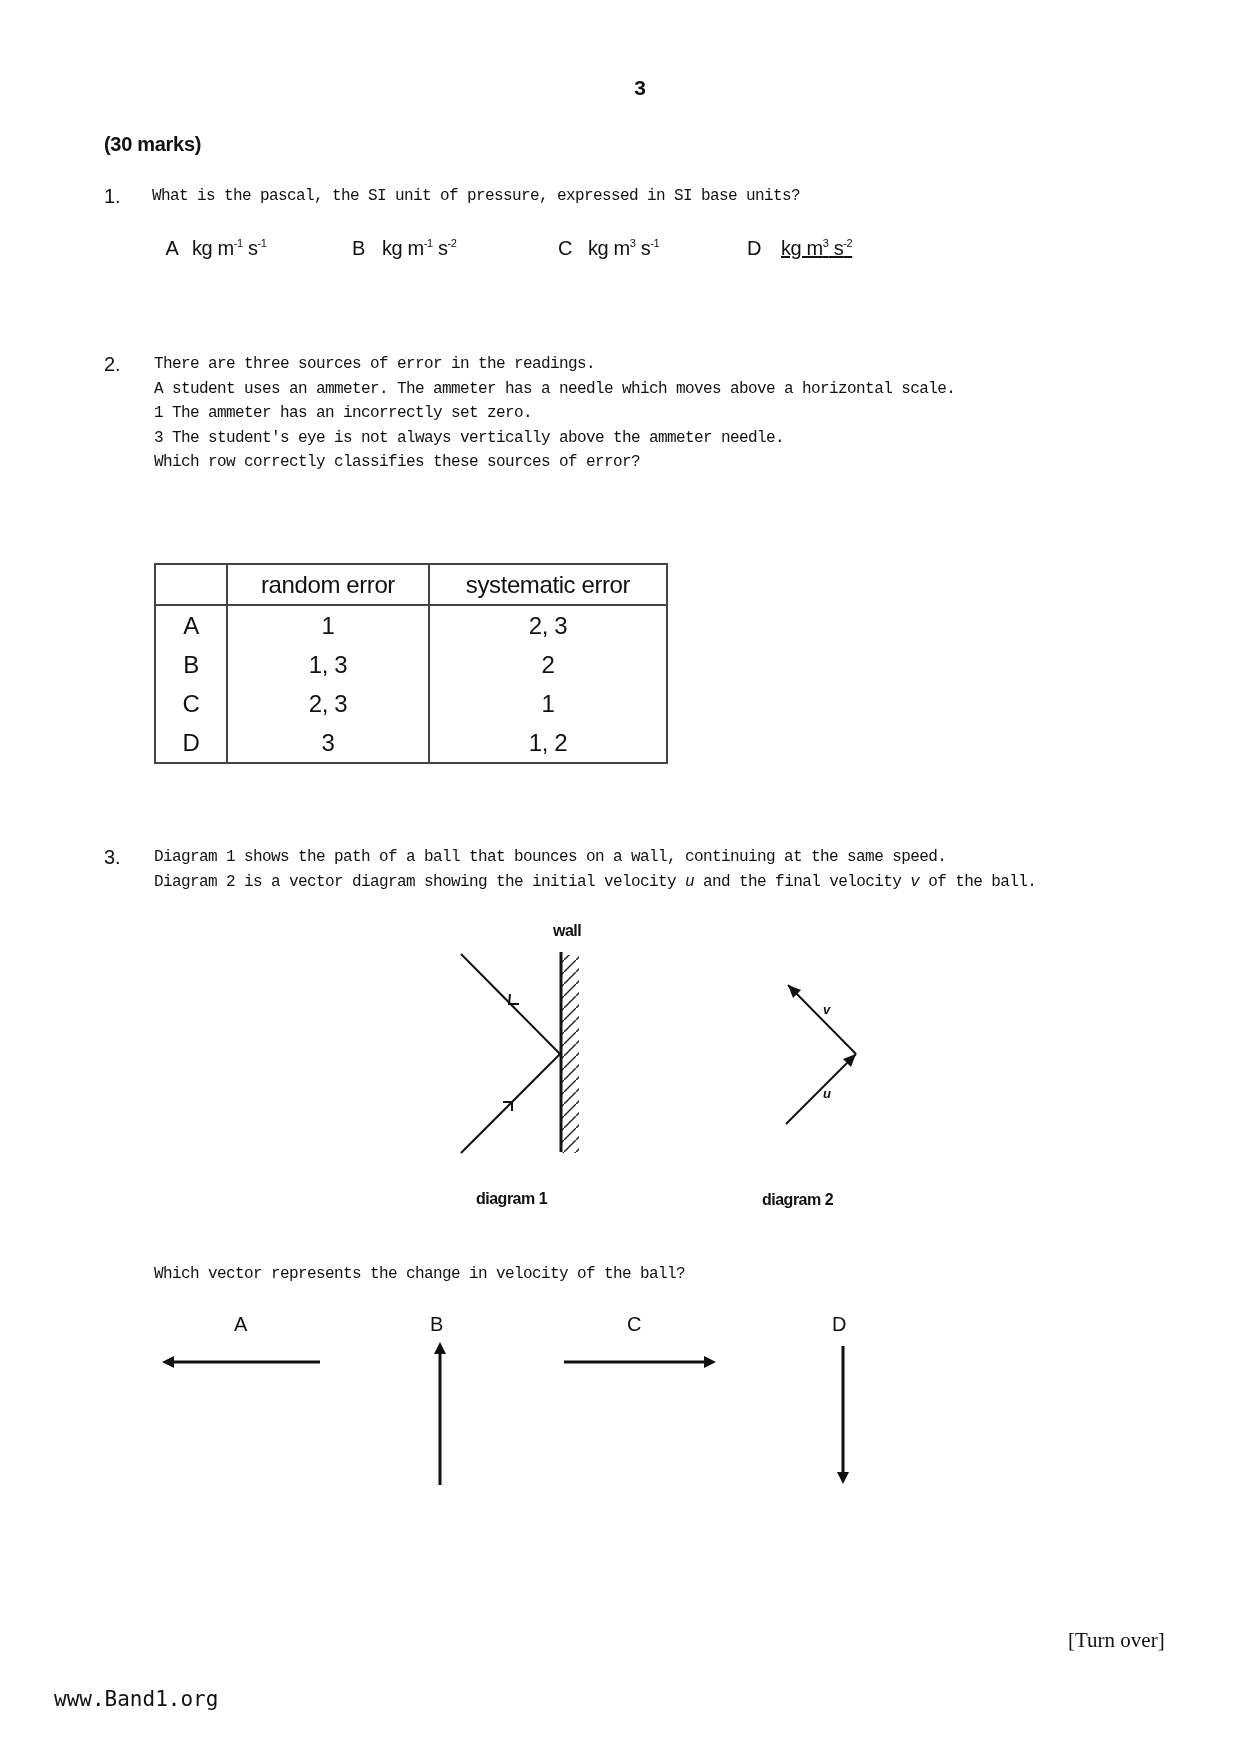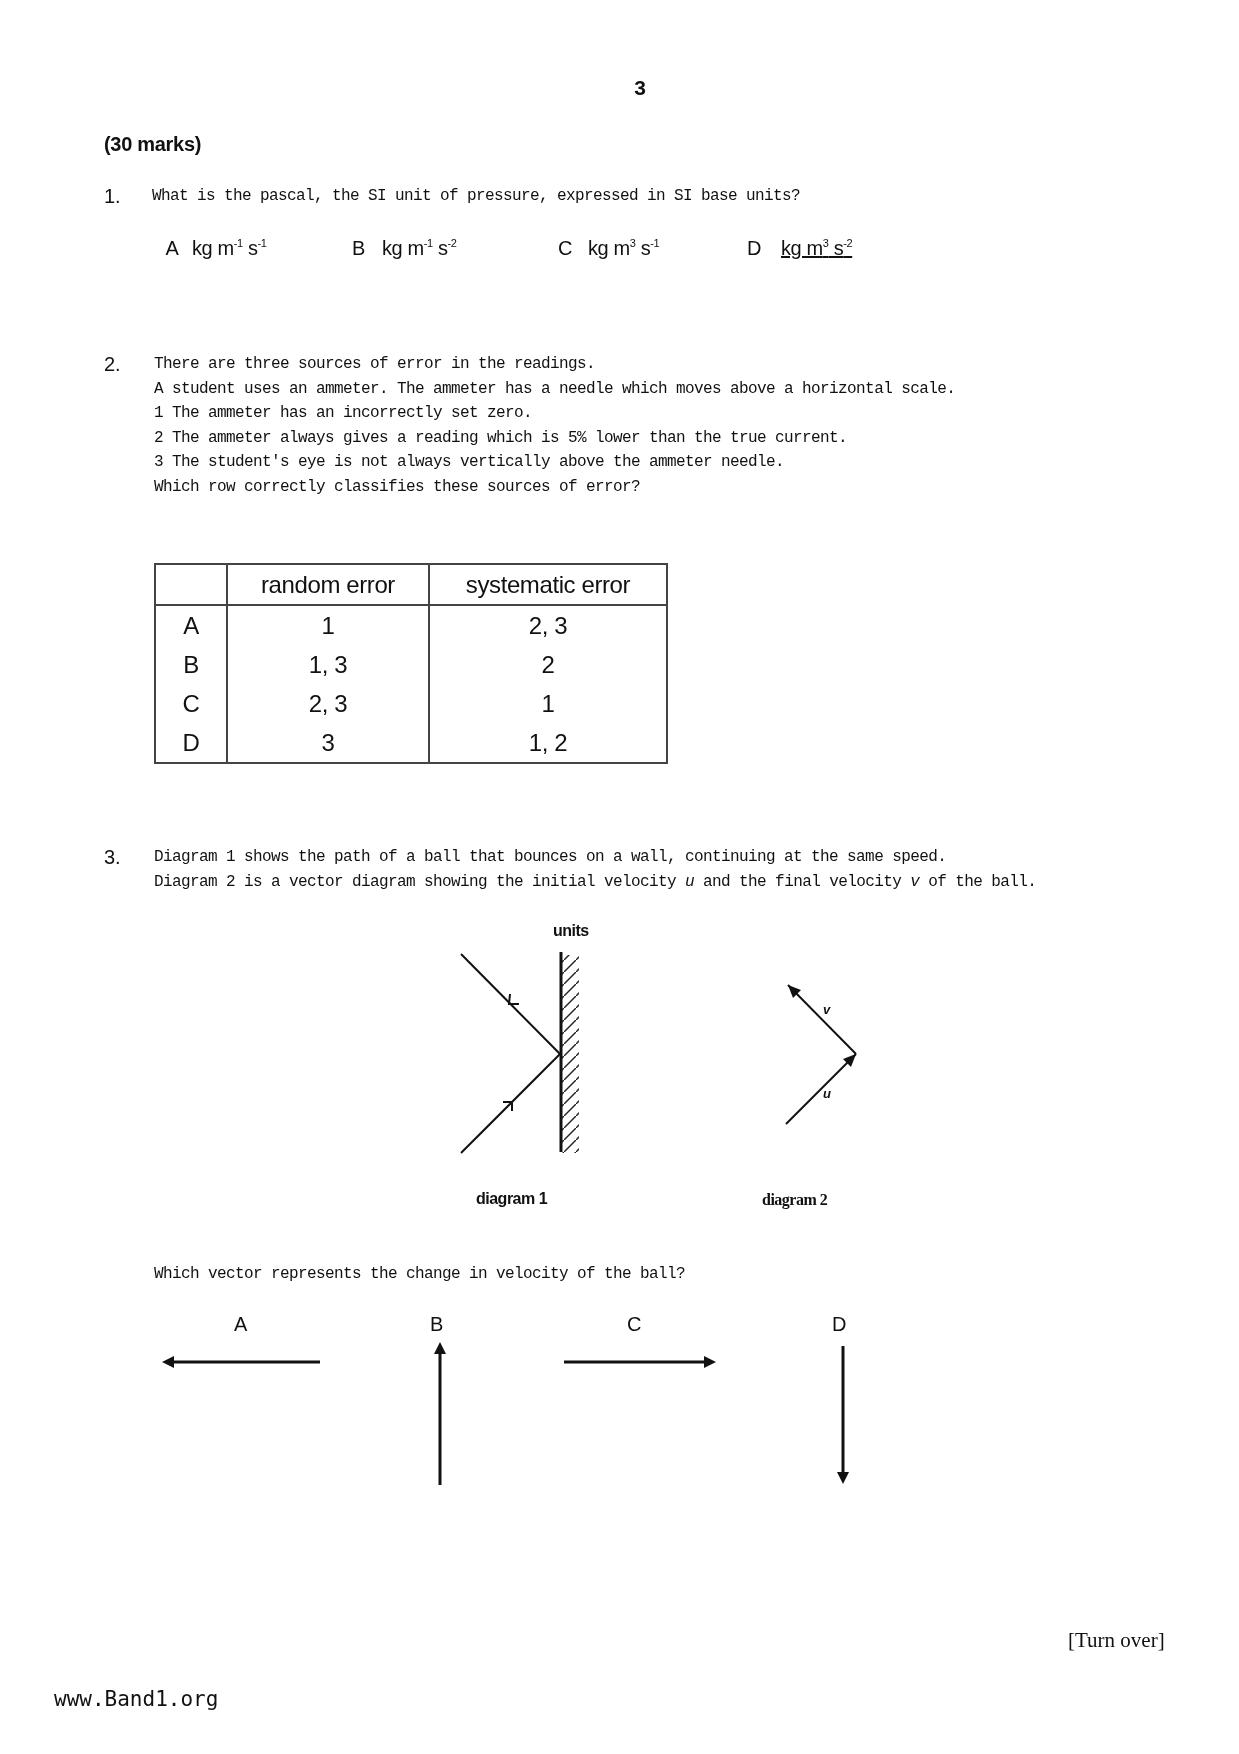--- a/index.html
+++ b/index.html
@@ -48,21 +48,20 @@
 </div>
 <div class="abs opt" style="left:747px; top:237px;text-decoration:underline;">
   <span class="letter" style="width:34px">D</span><span>kg m</span><sup>3</sup><span> s</span><sup>-2</sup>
 </div>
 
 <div class="abs qnum" style="left:104px; top:353px;">2.</div>
 <div class="abs qtext" style="left:154px; top:352px;">
   <div>There are three sources of error in the readings.</div>
   <div>A student uses an ammeter. The ammeter has a needle which moves above a horizontal scale.</div>
   <div>1 The ammeter has an incorrectly set zero.</div>
-  <div>2 The ammeter always gives a reading which is 5% lower than the true current.</div>
   <div>3 The student's eye is not always vertically above the ammeter needle.</div>
   <div>Which row correctly classifies these sources of error?</div>
 </div>
 
 <table class="abs err" style="left:154px; top:563px;">
   <colgroup>
       <col style="width:72px">
       <col style="width:202px">
       <col style="width:238px">
     </colgroup>
@@ -96,21 +95,21 @@
     </tr>
   </tbody>
 </table>
 
 <div class="abs qnum" style="left:104px; top:846px;">3.</div>
 <div class="abs qtext" style="left:154px; top:845px;">
   <div>Diagram 1 shows the path of a ball that bounces on a wall, continuing at the same speed.</div>
   <div>Diagram 2 is a vector diagram showing the initial velocity <i>u</i> and the final velocity <i>v</i> of the ball.</div>
 </div>
 
-<div class="abs label-small" style="left:553px; top:922px;">units</div>
+<div class="abs label-small" style="left:553px; top:922px;">wall</div>
 <svg style="left:0; top:0;" width="1239" height="1754">
   <defs>
     <pattern id="hatch" width="12" height="12" patternUnits="userSpaceOnUse" patternTransform="rotate(0)">
       <line x1="0" y1="12" x2="12" y2="0" stroke="#222" stroke-width="1.4"></line>
     </pattern>
   </defs>
   <rect x="561" y="955" width="18" height="198" fill="url(#hatch)"></rect>
   <line x1="561" y1="952" x2="561" y2="1152" stroke="#111" stroke-width="3"></line>
   <line x1="461" y1="954" x2="560" y2="1054" stroke="#111" stroke-width="2"></line>
   <line x1="461" y1="1153" x2="560" y2="1054" stroke="#111" stroke-width="2"></line>
@@ -120,21 +119,21 @@
 <div class="abs label-small" style="left:476px; top:1190px;">diagram 1</div>
 
 <svg style="left:0; top:0;" width="1239" height="1754">
   <line x1="786" y1="1124" x2="856" y2="1054" stroke="#111" stroke-width="2"></line>
   <polygon points="856,1054 843,1059 851,1067" fill="#111"></polygon>
   <line x1="856" y1="1054" x2="788" y2="985" stroke="#111" stroke-width="2"></line>
   <polygon points="788,985 793,998 801,990" fill="#111"></polygon>
 </svg>
 <div class="abs" style="left:823px; top:1002px; font-size:13px; font-style:italic; font-weight:bold;">v</div>
 <div class="abs" style="left:823px; top:1086px; font-size:13px; font-style:italic; font-weight:bold;">u</div>
-<div class="abs label-small" style="left:762px; top:1191px;font-family:Liberation Serif, serif;">diagram 2</div>
+<div class="abs label-small" style="left:762px; top:1191px;">diagram 2</div>
 
 <div class="abs qtext" style="left:154px; top:1262px;">Which vector represents the change in velocity of the ball?</div>
 
 <div class="abs opt" style="left:234px; top:1313px;">A</div>
 <div class="abs opt" style="left:430px; top:1313px;">B</div>
 <div class="abs opt" style="left:627px; top:1313px;">C</div>
 <div class="abs opt" style="left:832px; top:1313px;">D</div>
 
 <svg style="left:0; top:0;" width="1239" height="1754">
 

